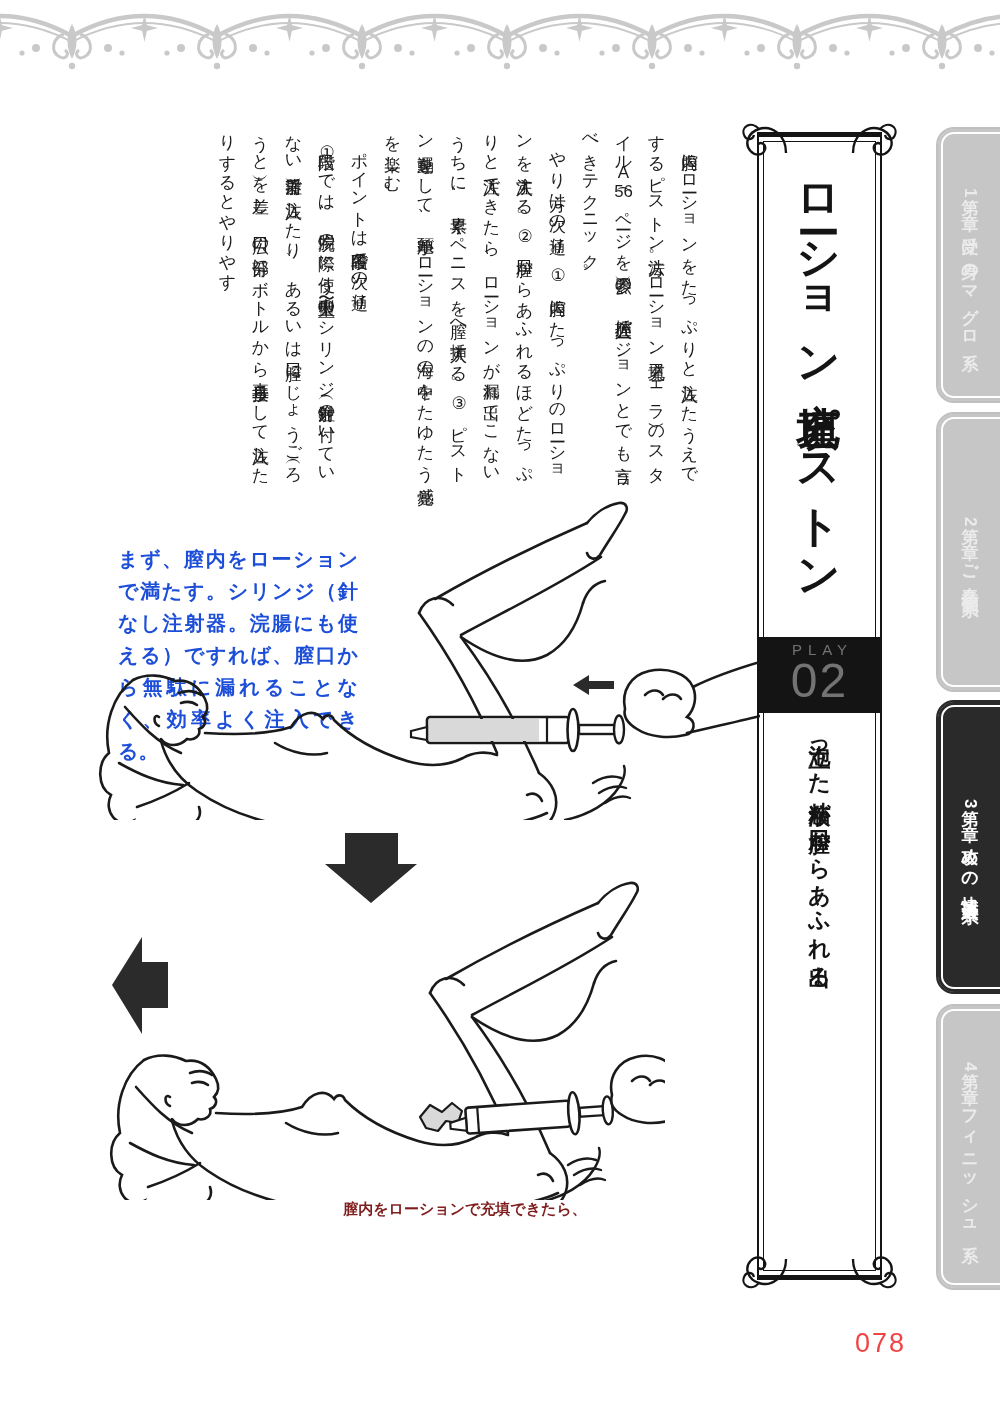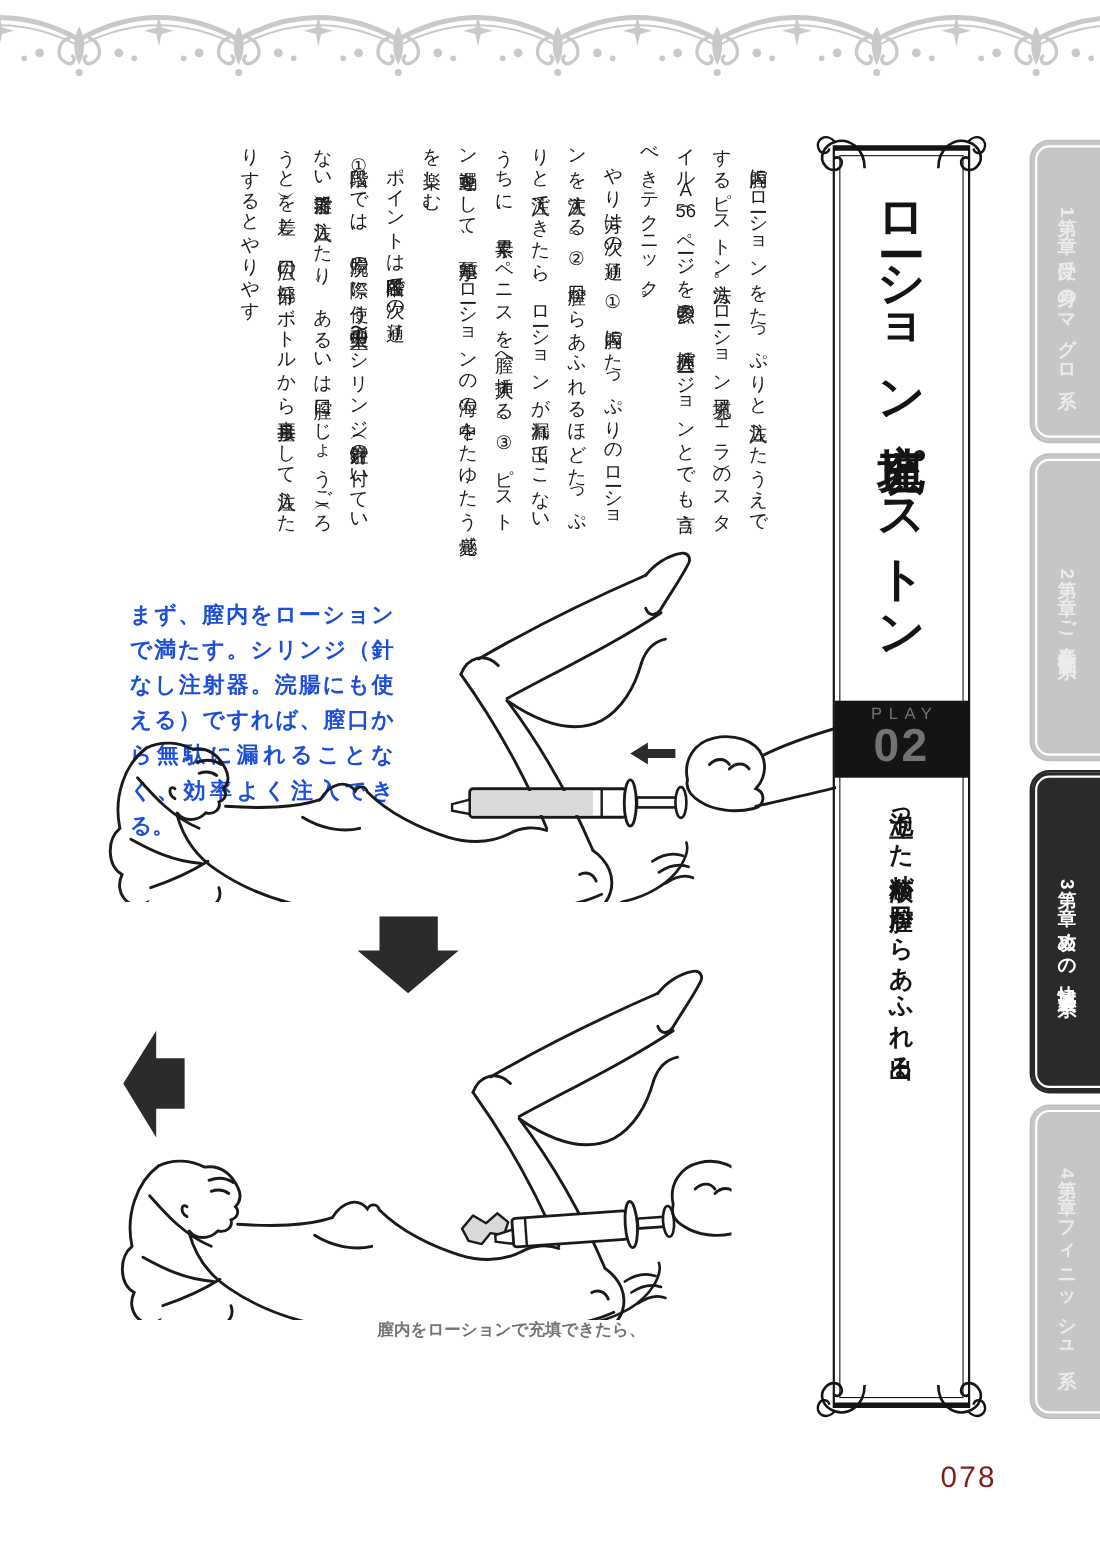--- a/index.html
+++ b/index.html
@@ -45,21 +45,21 @@
   .title-v{
     writing-mode:vertical-rl;text-orientation:mixed;
     font-size:43px;font-weight:600;letter-spacing:3px;color:#141414;
     margin-top:20px;height:478px;z-index:1;
   }
   .play-badge{
     width:121px;background:#141414;color:#737373;text-align:center;
     padding:5px 0 7px 0;z-index:2;margin-top:2px;
   }
   .play-word{font-size:15px;letter-spacing:6px;line-height:1;margin-left:6px;}
-  .play-num{font-size:42px;font-weight:700;line-height:1.02;letter-spacing:2px;}
+  .play-num{font-size:48px;font-weight:400;line-height:1.02;letter-spacing:2px;}
   .subtitle-v{
     writing-mode:vertical-rl;text-orientation:mixed;
     font-size:22px;font-weight:700;letter-spacing:1.5px;color:#141414;
     margin-top:14px;height:340px;z-index:1;
   }
   .scroll{position:absolute;width:46px;height:38px;z-index:3;}
   .scroll.tl{left:-17px;top:-16px;}
   .scroll.tr{right:-17px;top:-16px;transform:scaleX(-1);}
   .scroll.bl{left:-17px;bottom:-16px;transform:scaleY(-1);}
   .scroll.br{right:-17px;bottom:-16px;transform:scale(-1,-1);}
@@ -73,31 +73,31 @@
   .main-text p{margin:0;text-indent:1em;}
   .tcy{text-combine-upright:all;}
   
   .caption1{
     position:absolute;left:118px;top:543px;width:240px;
     font-size:20px;line-height:1.6;font-weight:600;color:#1d4ed8;
     text-align:justify;
   }
   .caption2{
     position:absolute;left:340px;top:1200px;width:250px;
-    font-size:15px;font-weight:600;color:#737373;text-align:center;
+    font-size:15px;font-weight:600;color:#7f1d1d;text-align:center;
   }
   
   .illus1{position:absolute;left:95px;top:495px;width:665px;height:325px;}
   .illus2{position:absolute;left:100px;top:855px;width:565px;height:345px;}
   .arrow-down{position:absolute;left:325px;top:833px;width:92px;height:70px;}
   .arrow-left{position:absolute;left:112px;top:937px;width:56px;height:97px;}
   
   .page-num{
     position:absolute;left:855px;top:1328px;
-    font-size:27px;letter-spacing:2px;color:#7f1d1d;
+    font-size:27px;letter-spacing:2px;color:#ef4444;
   }
 </style>
 </head>
 <body>
 
 <svg class="ornament" viewBox="0 0 1000 70" aria-hidden="true">
   <defs>
     <g id="orn-motif" fill="#c9c9c9" stroke="none">
       <path d="M72,30 Q144,-10 217,30" fill="none" stroke="#c9c9c9" stroke-width="4.5"></path>
       <path d="M72,36 Q144,-2 217,36" fill="none" stroke="#c9c9c9" stroke-width="1.8"></path>

